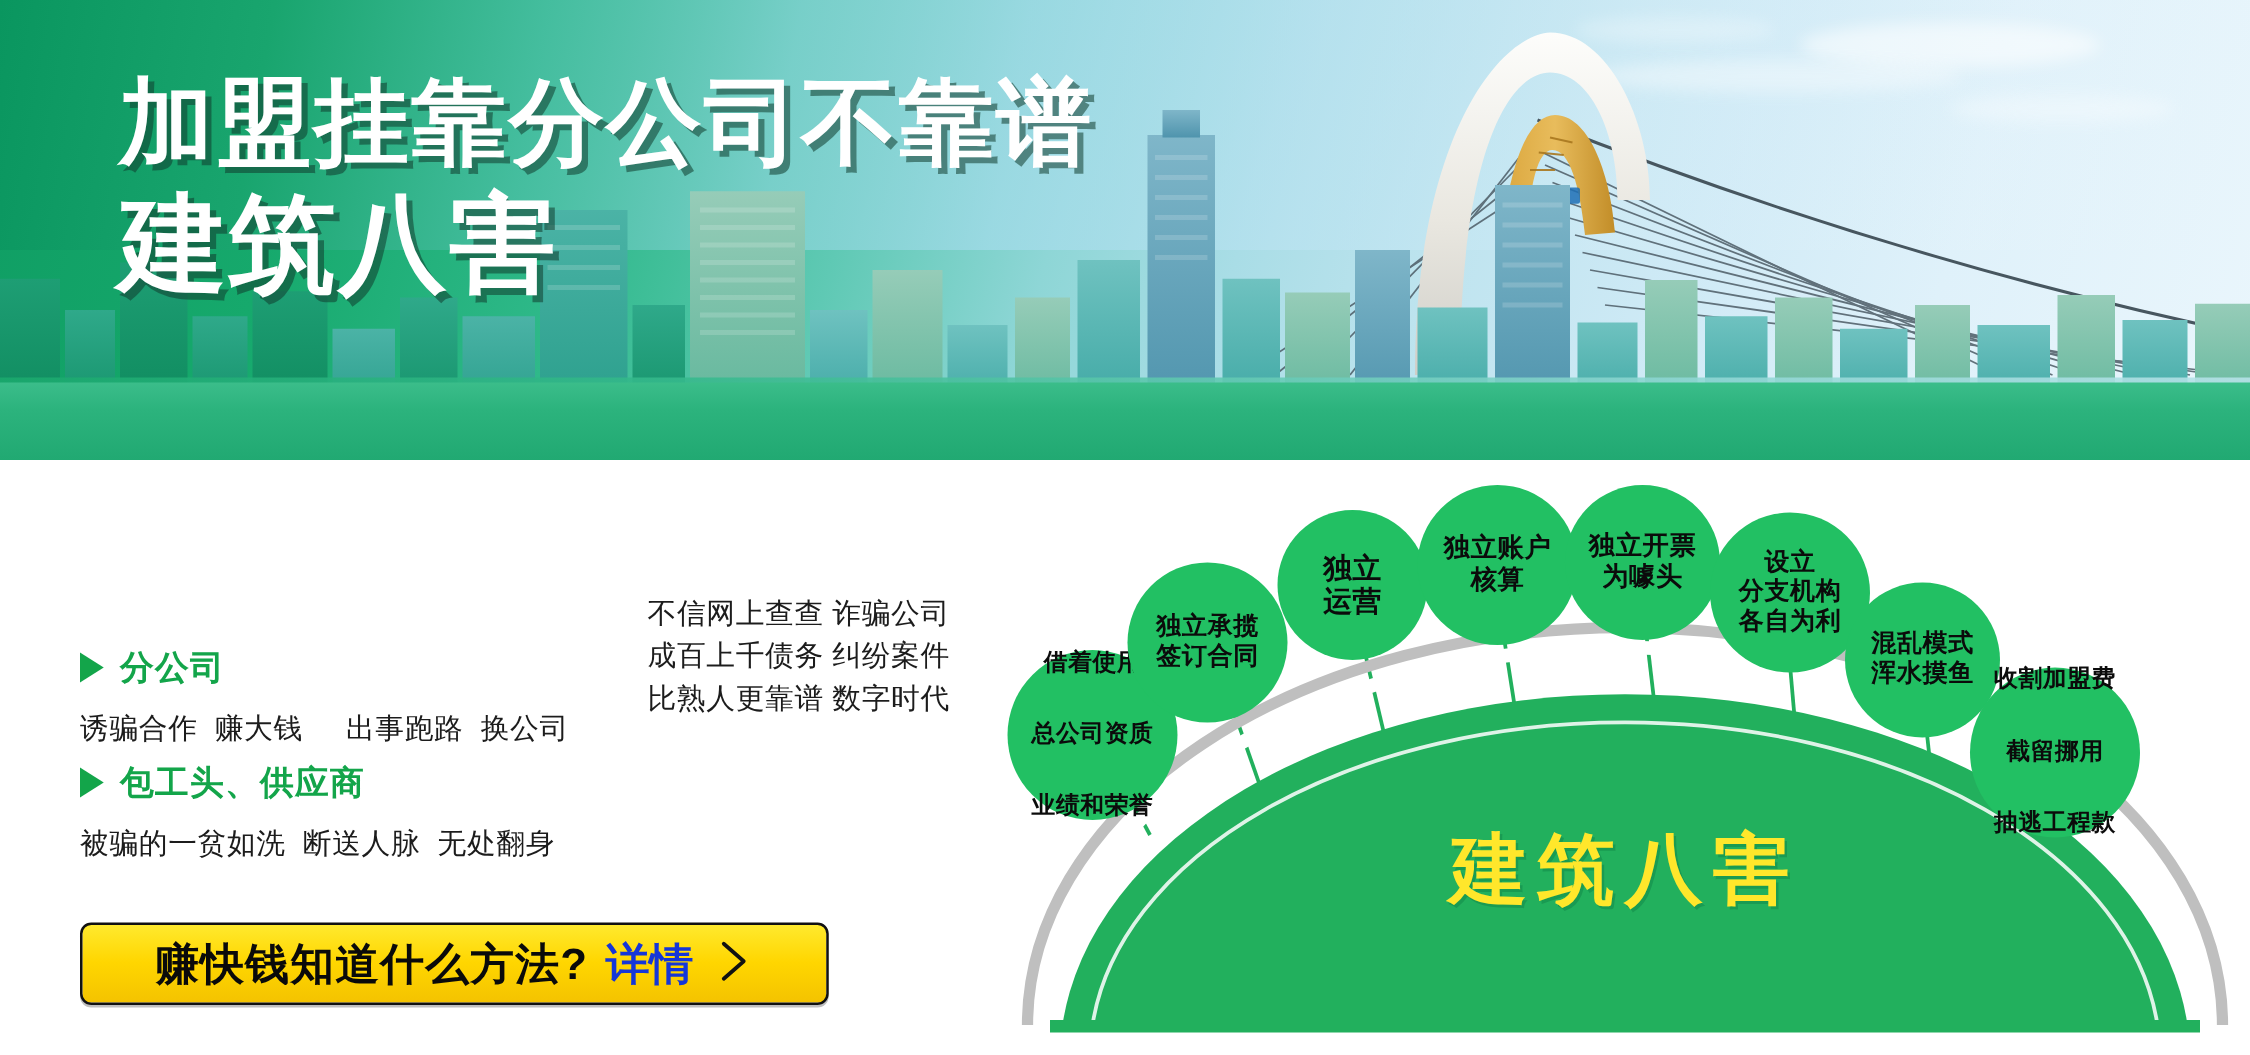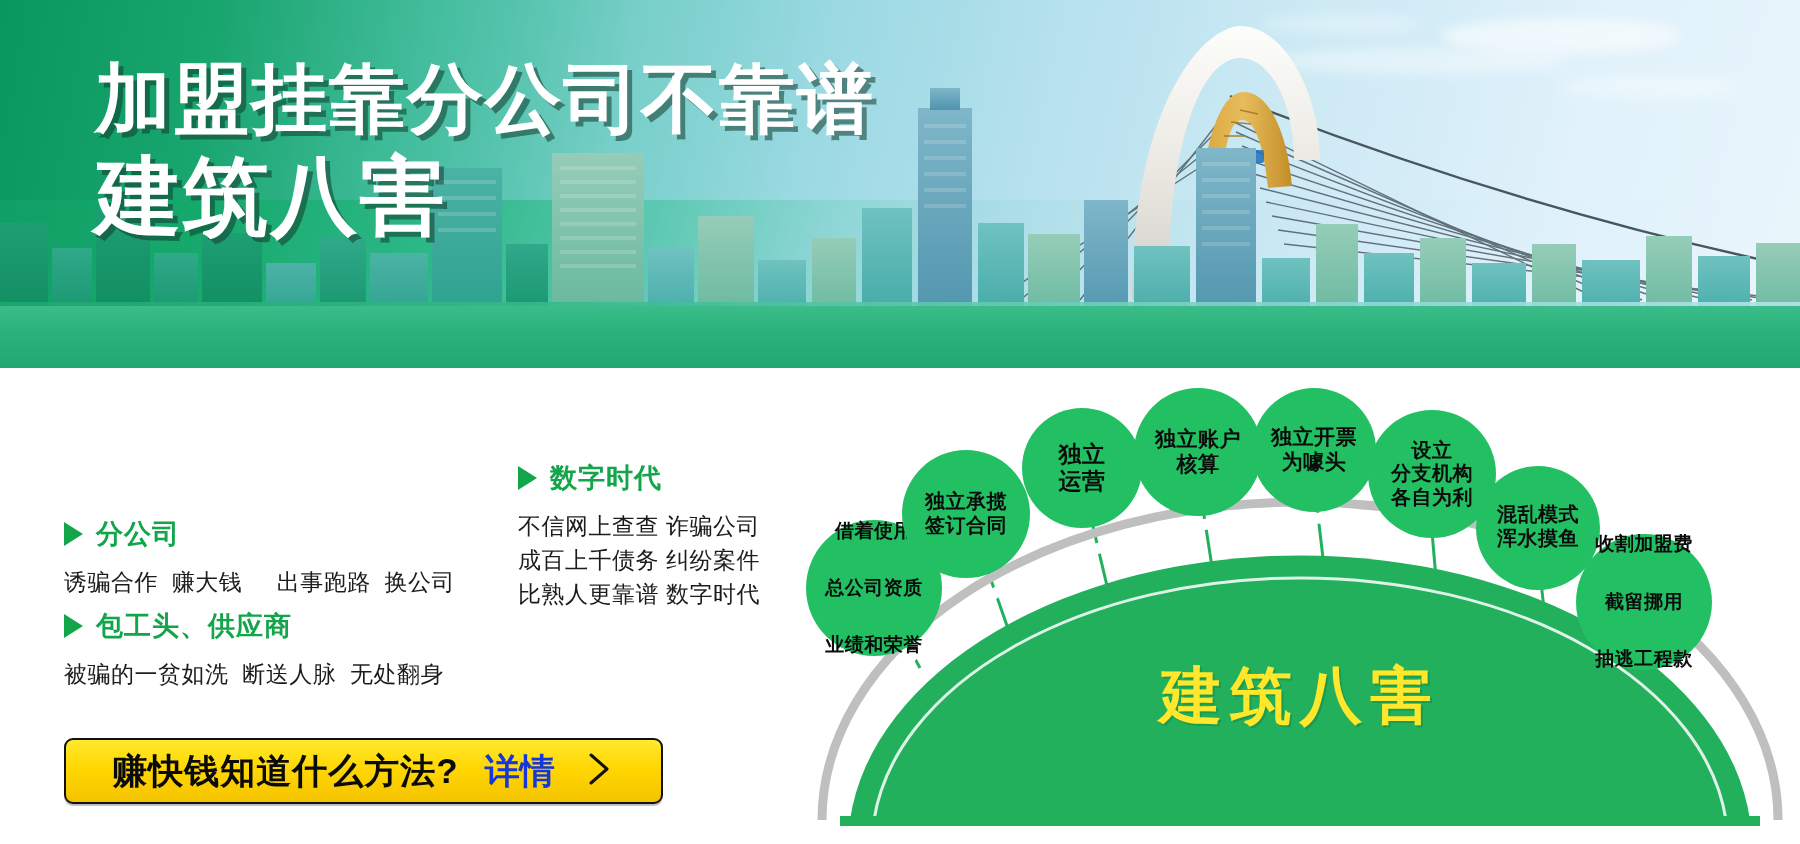--- a/index.html
+++ b/index.html
@@ -67,21 +67,21 @@
   }
   .body-line.green{color:#22b05d;}
   .row2{display:flex;}
   .row2 .gap{width:24px;}
 
   
   .cta{
     position:absolute;left:64px;top:738px;width:595px;height:62px;
     background:linear-gradient(180deg,#ffe92e 0%,#ffd600 48%,#f4c300 100%);
     border:2px solid #111;border-radius:9px;
-    display:flex;align-items:center;justify-content:center;gap:16px;
+    display:flex;align-items:center;justify-content:center;gap:4px;
     box-shadow:0 2px 0 rgba(0,0,0,.25);
     cursor:pointer;
     text-align:center;
   }
   .cta-main{font-size:35px;font-weight:bold;color:#0a0a0a;letter-spacing:1px;white-space:nowrap;}
   .cta-link{font-size:35px;font-weight:bold;color:#1536d8;margin-left:10px;white-space:nowrap;}
   .cta-chev{margin-left:14px;display:inline-block;}
 
   
   .diagram{position:absolute;left:800px;top:368px;width:1000px;height:476px;}
@@ -280,24 +280,20 @@
 
   <div class="sec" style="left:64px;top:240px;">
     <div class="sec-head">
       <div class="tri"></div>
       <div class="sec-title">包工头、供应商</div>
     </div>
     <div class="body-line" style="margin-top:13px;">被骗的一贫如洗  断送人脉  无处翻身</div>
   </div>
 
   <div class="sec" style="left:518px;top:92px;">
-    <div class="sec-head">
-      <div class="tri"></div>
-      <div class="sec-title">数字时代</div>
-    </div>
     <div class="body-line" style="margin-top:13px;">不信网上查查 诈骗公司</div>
     <div class="body-line">成百上千债务 纠纷案件</div>
     <div class="body-line">比熟人更靠谱 数字时代</div>
   </div>
 </div>
 
 <div class="cta">
   <span class="cta-main">赚快钱知道什么方法?</span>
   <span class="cta-link">详情</span>
   <span class="cta-chev">
@@ -360,21 +356,21 @@
     <span>独立开票</span>
     <span>为噱头</span>
   </div>
 
   <div class="bubble" style="left:568px;top:42px;width:128px;height:128px;font-size:20px;">
     <span>设立</span>
     <span>分支机构</span>
     <span>各自为利</span>
   </div>
 
-  <div class="bubble" style="left:676px;top:98px;width:124px;height:124px;font-size:20px;font-family:Liberation Mono, monospace;">
+  <div class="bubble" style="left:676px;top:98px;width:124px;height:124px;font-size:20px;">
     <span>混乱模式</span>
     <span>浑水摸鱼</span>
   </div>
 
   <div class="bubble" style="left:776px;top:166px;width:136px;height:136px;font-size:19px;gap:35px;">
     <span>收割加盟费</span>
     <span>截留挪用</span>
     <span>抽逃工程款</span>
   </div>
 

